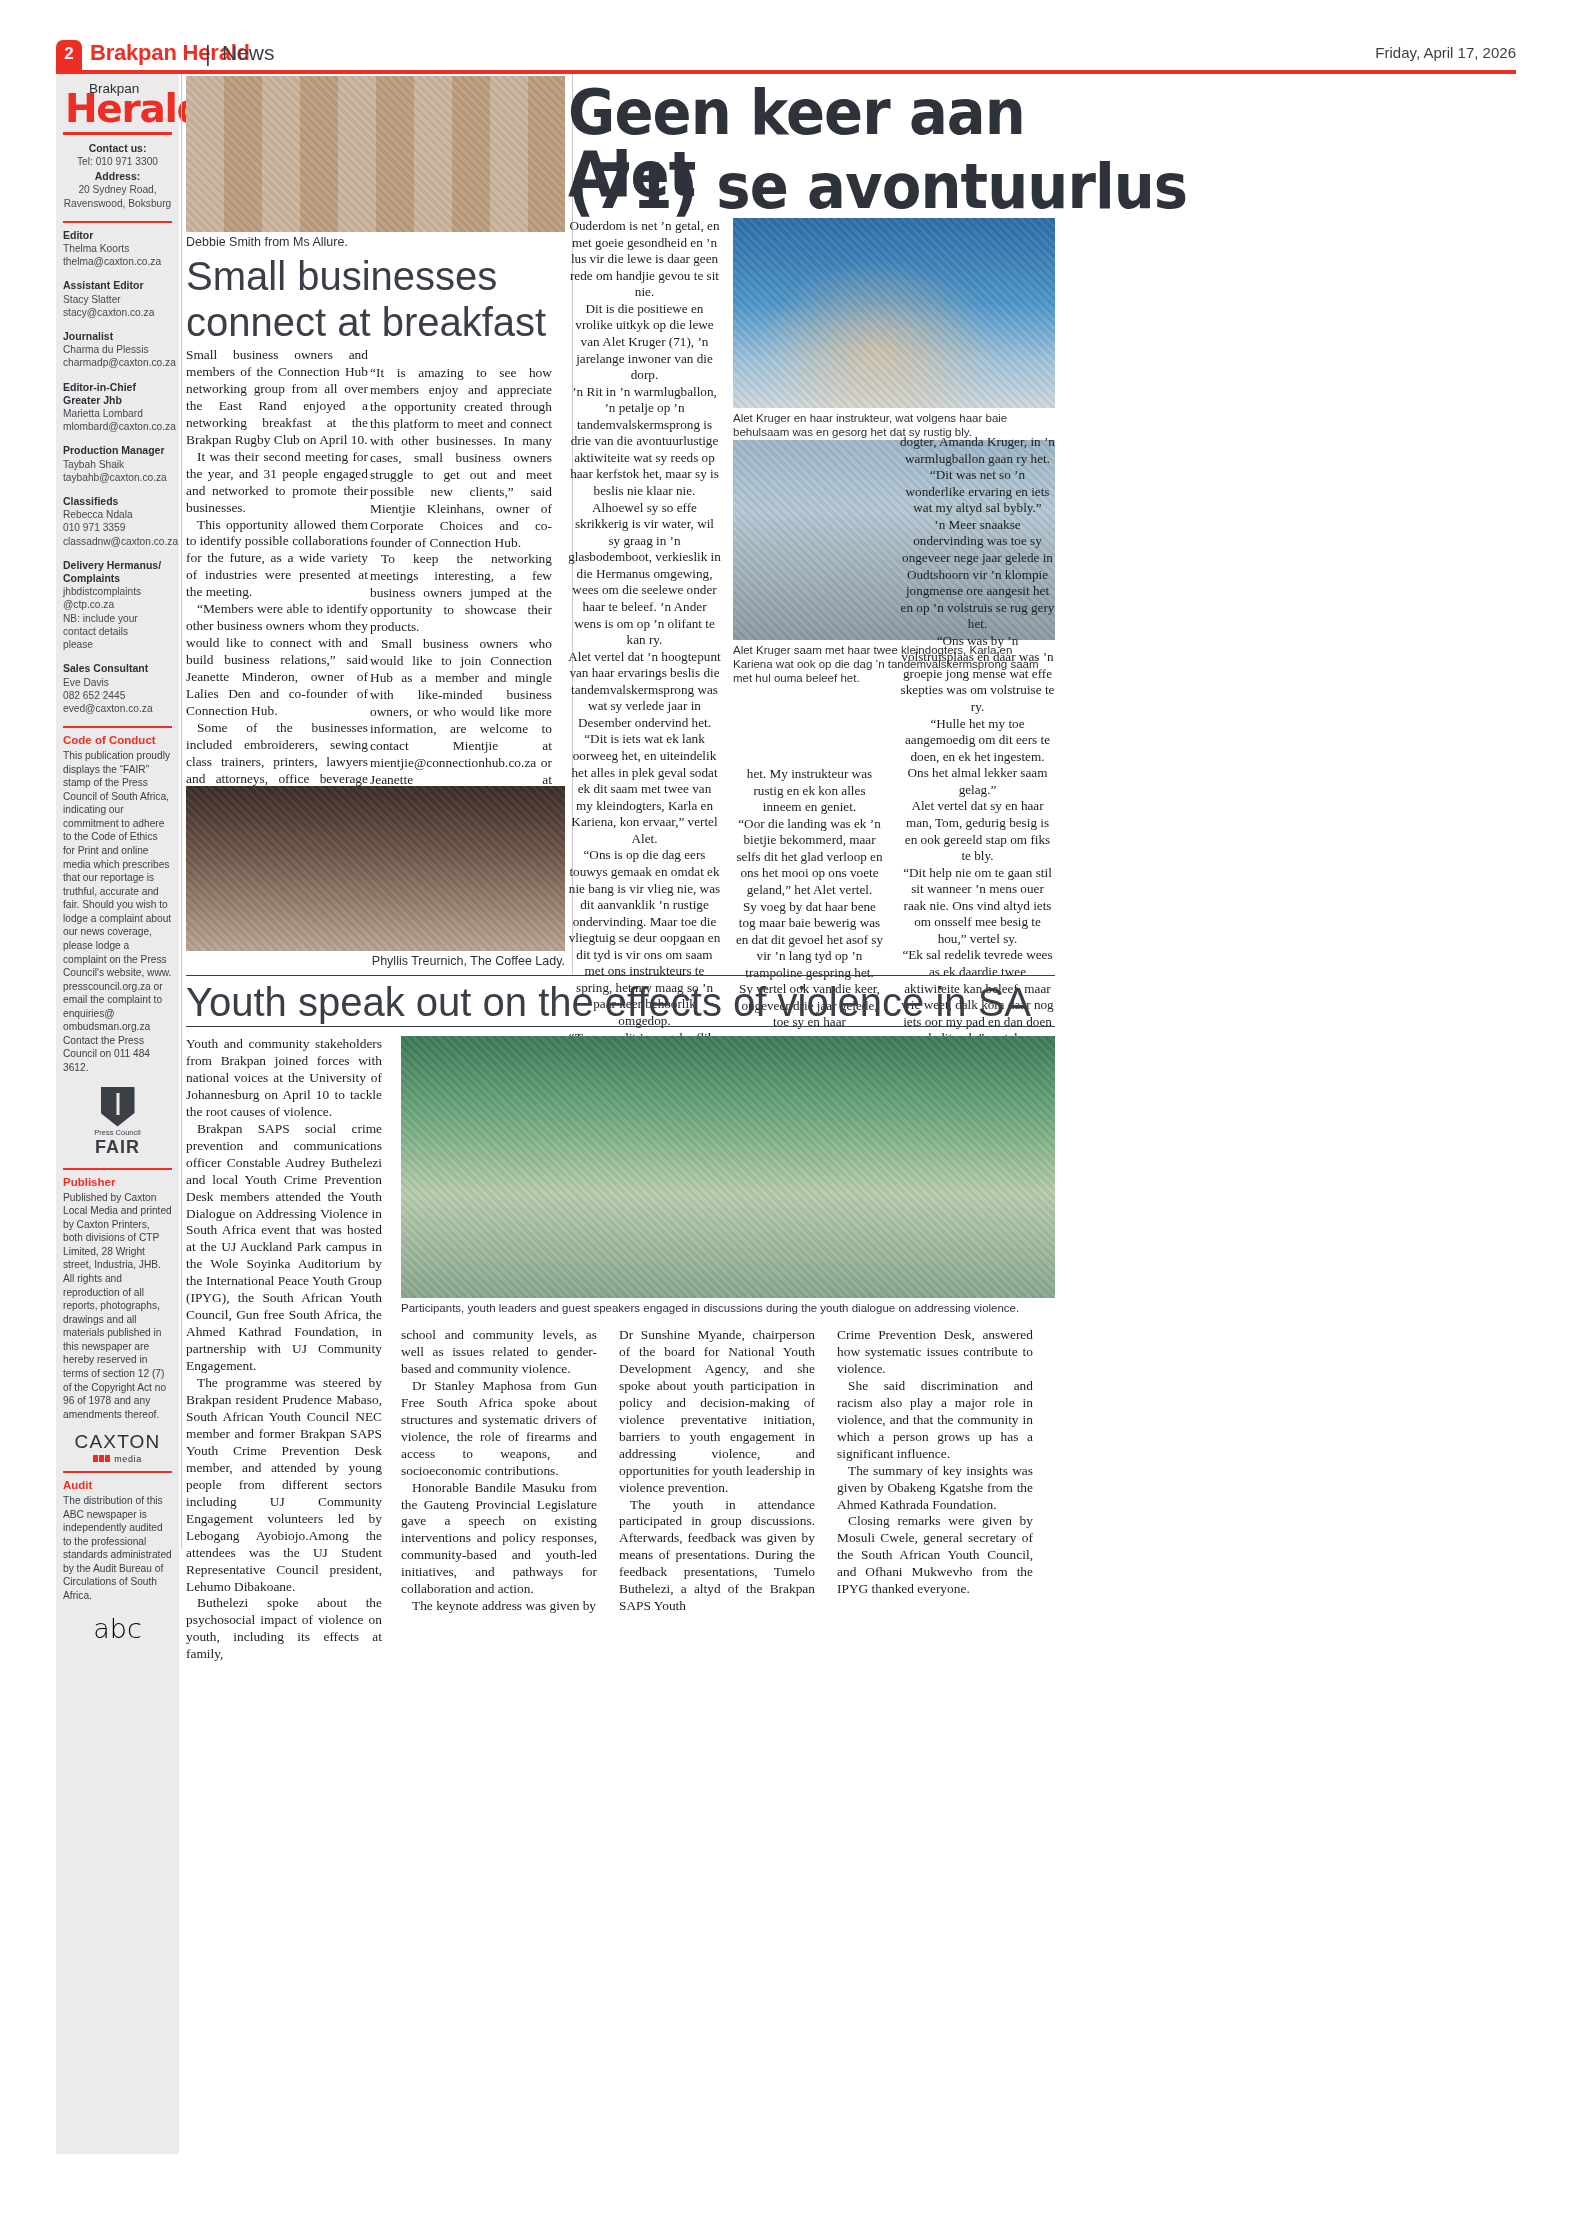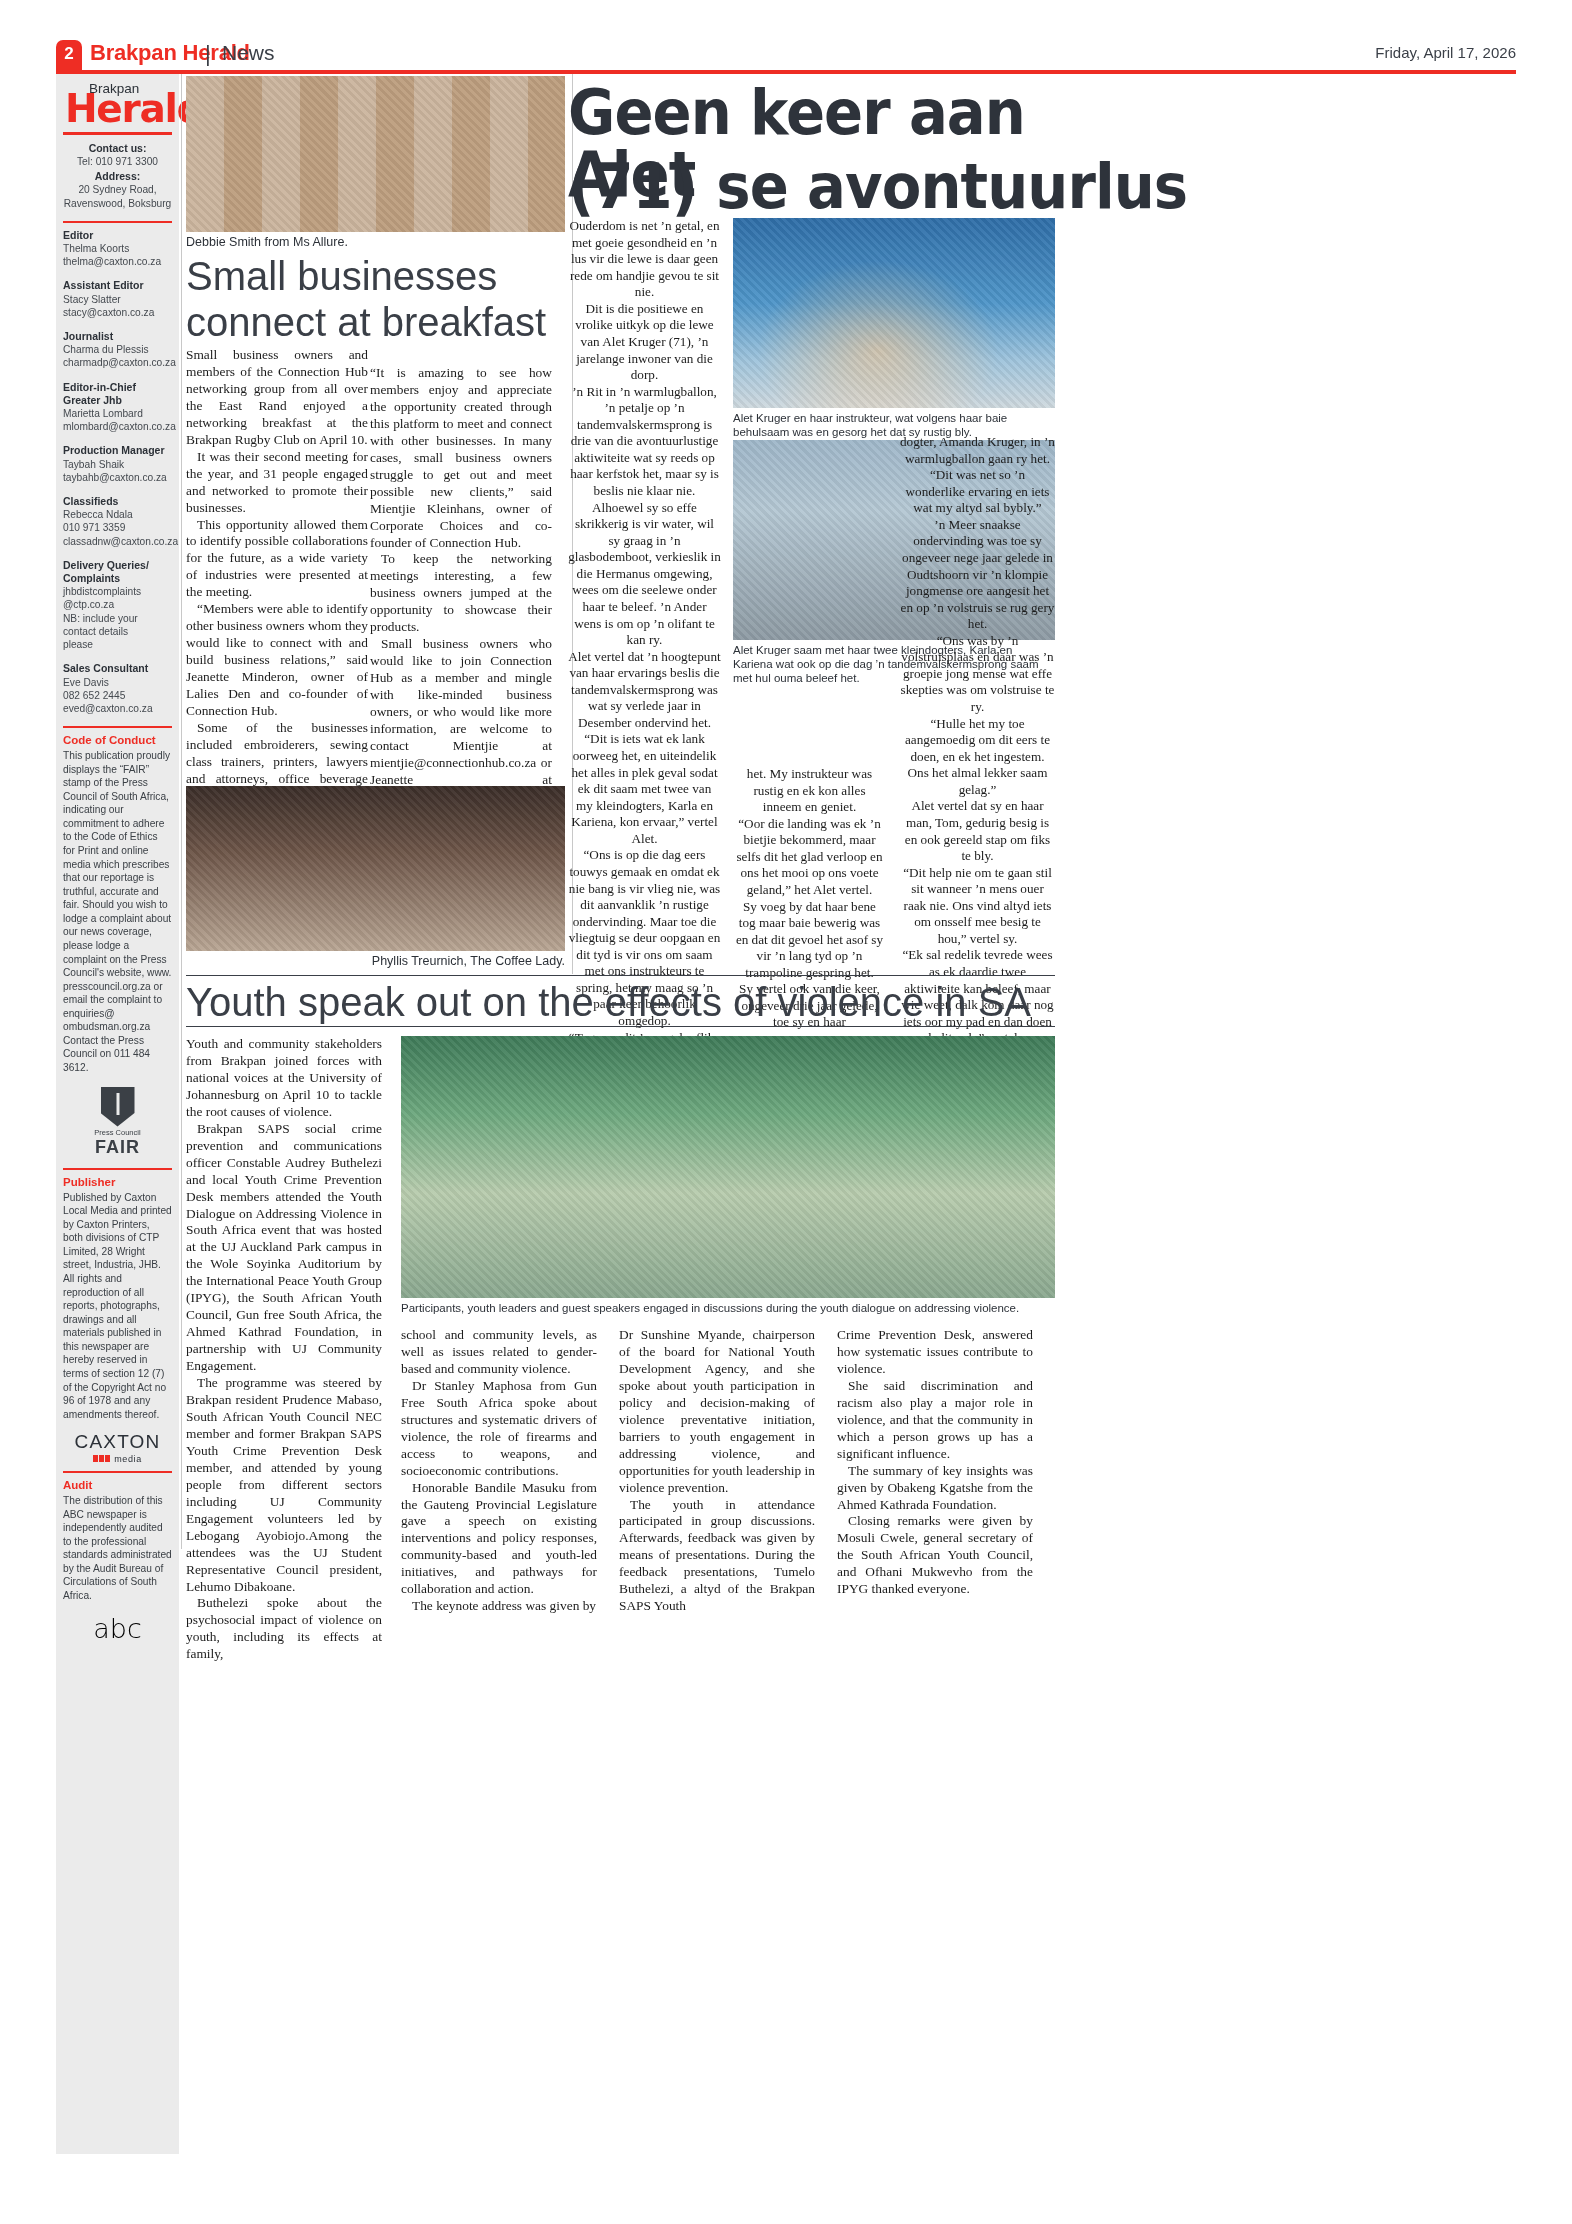--- a/index.html
+++ b/index.html
@@ -265,21 +265,21 @@
     </div>
 
     <div class="sb-grp">
       <div class="sb-h">Classifieds</div>
       <div class="sb-t">Rebecca Ndala</div>
       <div class="sb-t">010 971 3359</div>
       <div class="sb-t">classadnw@caxton.co.za</div>
     </div>
 
     <div class="sb-grp">
-      <div class="sb-h">Delivery Queries/</div>
+      <div class="sb-h">Delivery Hermanus/</div>
       <div class="sb-h">Complaints</div>
       <div class="sb-t">jhbdistcomplaints</div>
       <div class="sb-t">@ctp.co.za</div>
       <div class="sb-t">NB: include your</div>
       <div class="sb-t"> contact details</div>
       <div class="sb-t">please</div>
     </div>
 
     <div class="sb-grp">
       <div class="sb-h">Sales Consultant</div>

